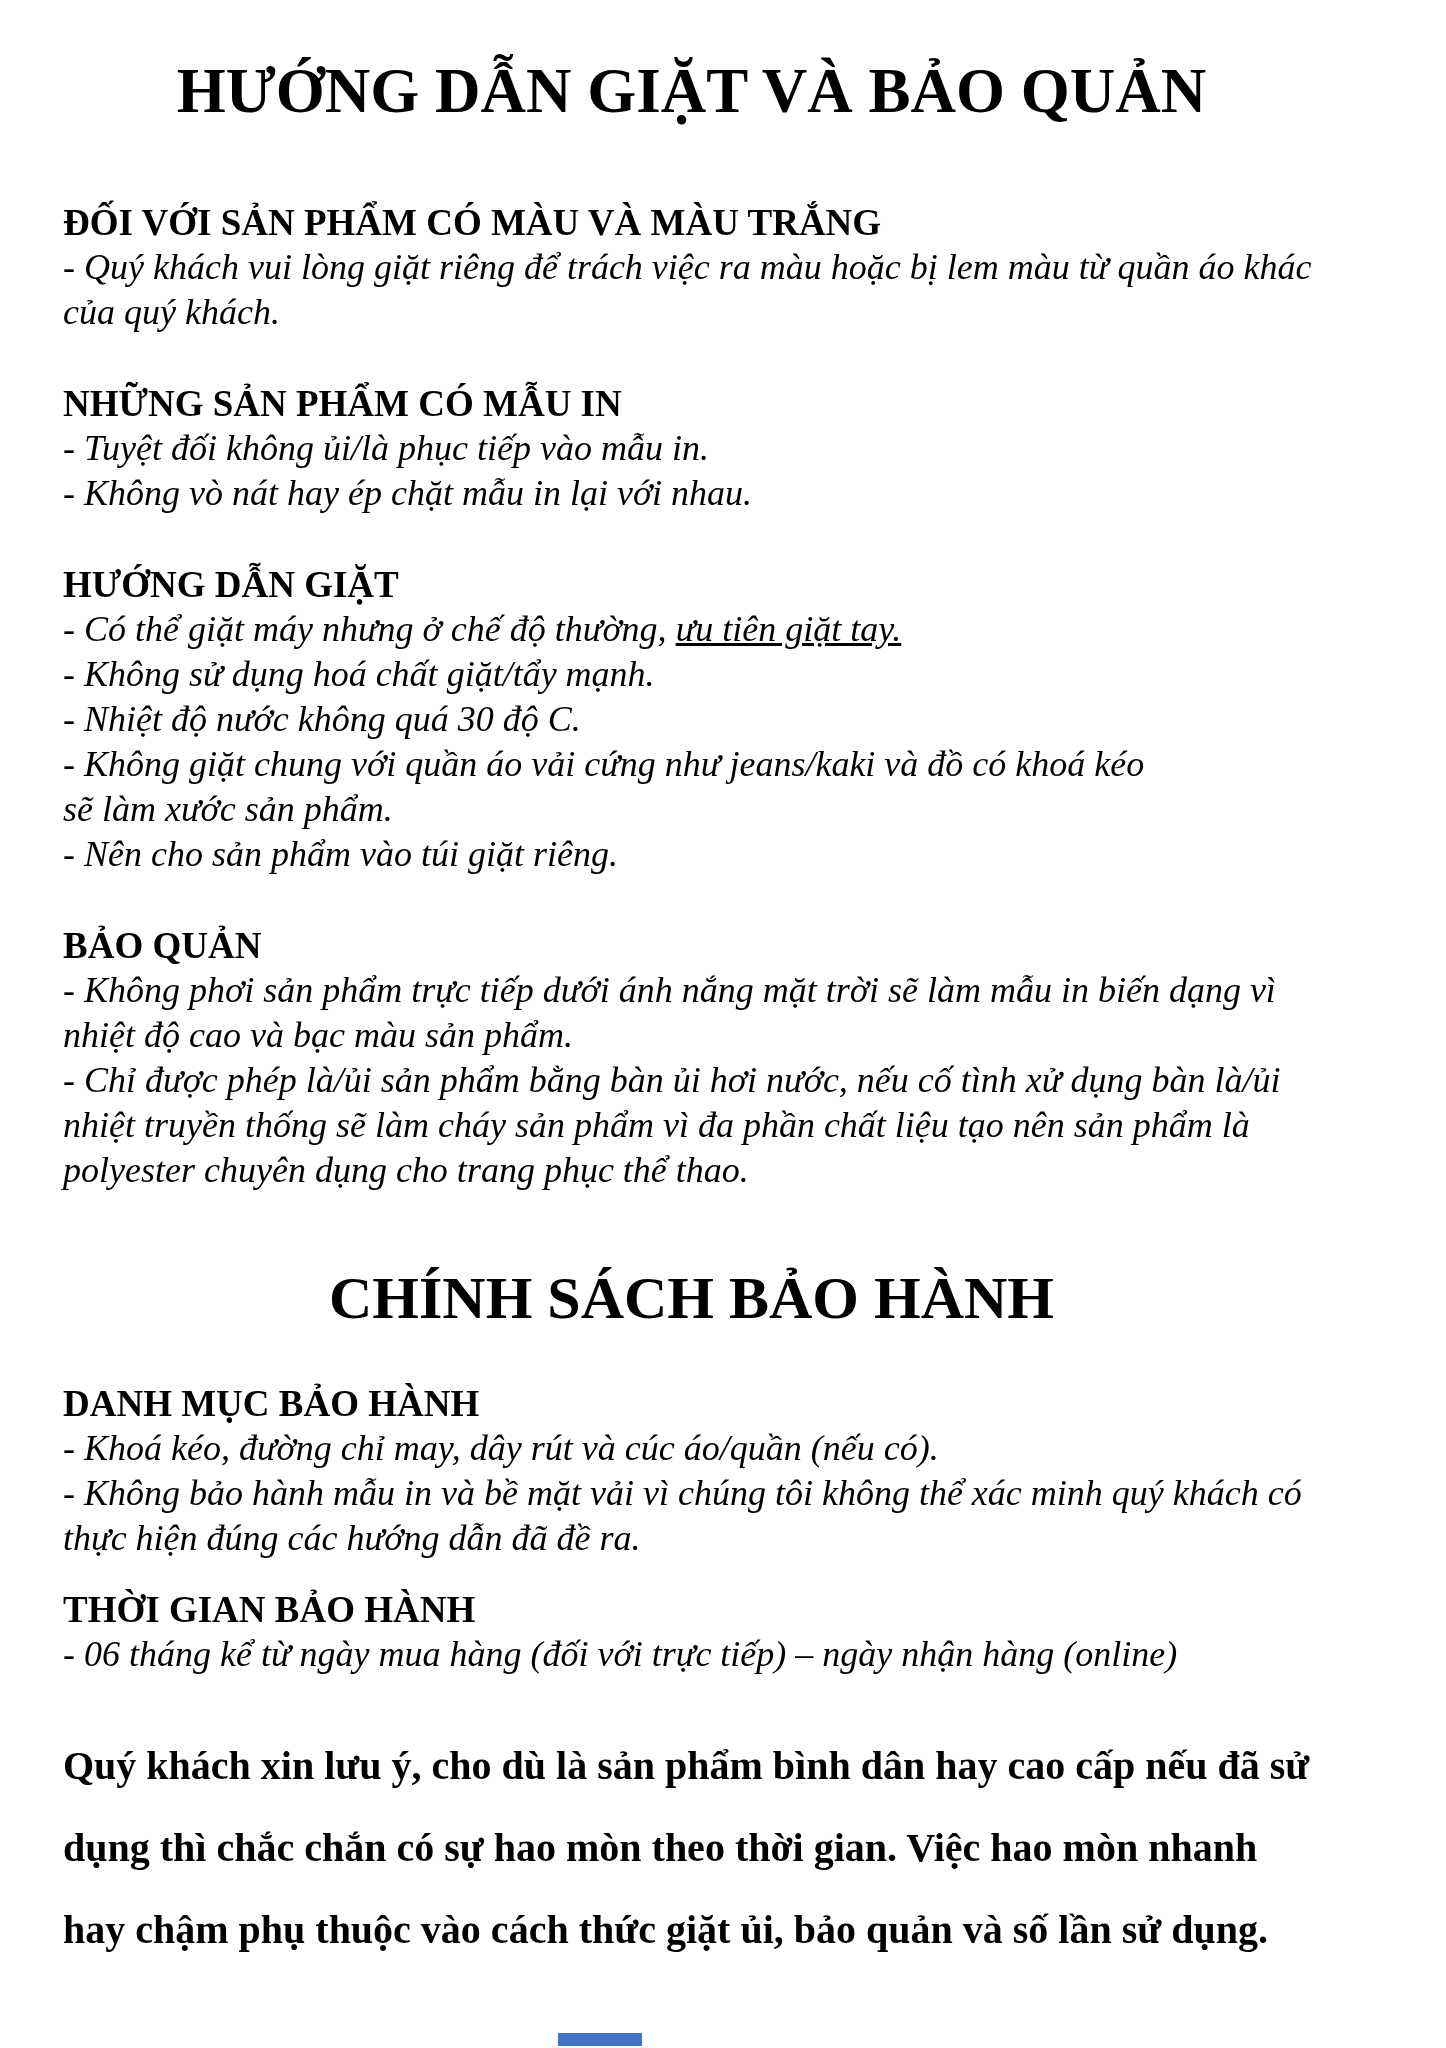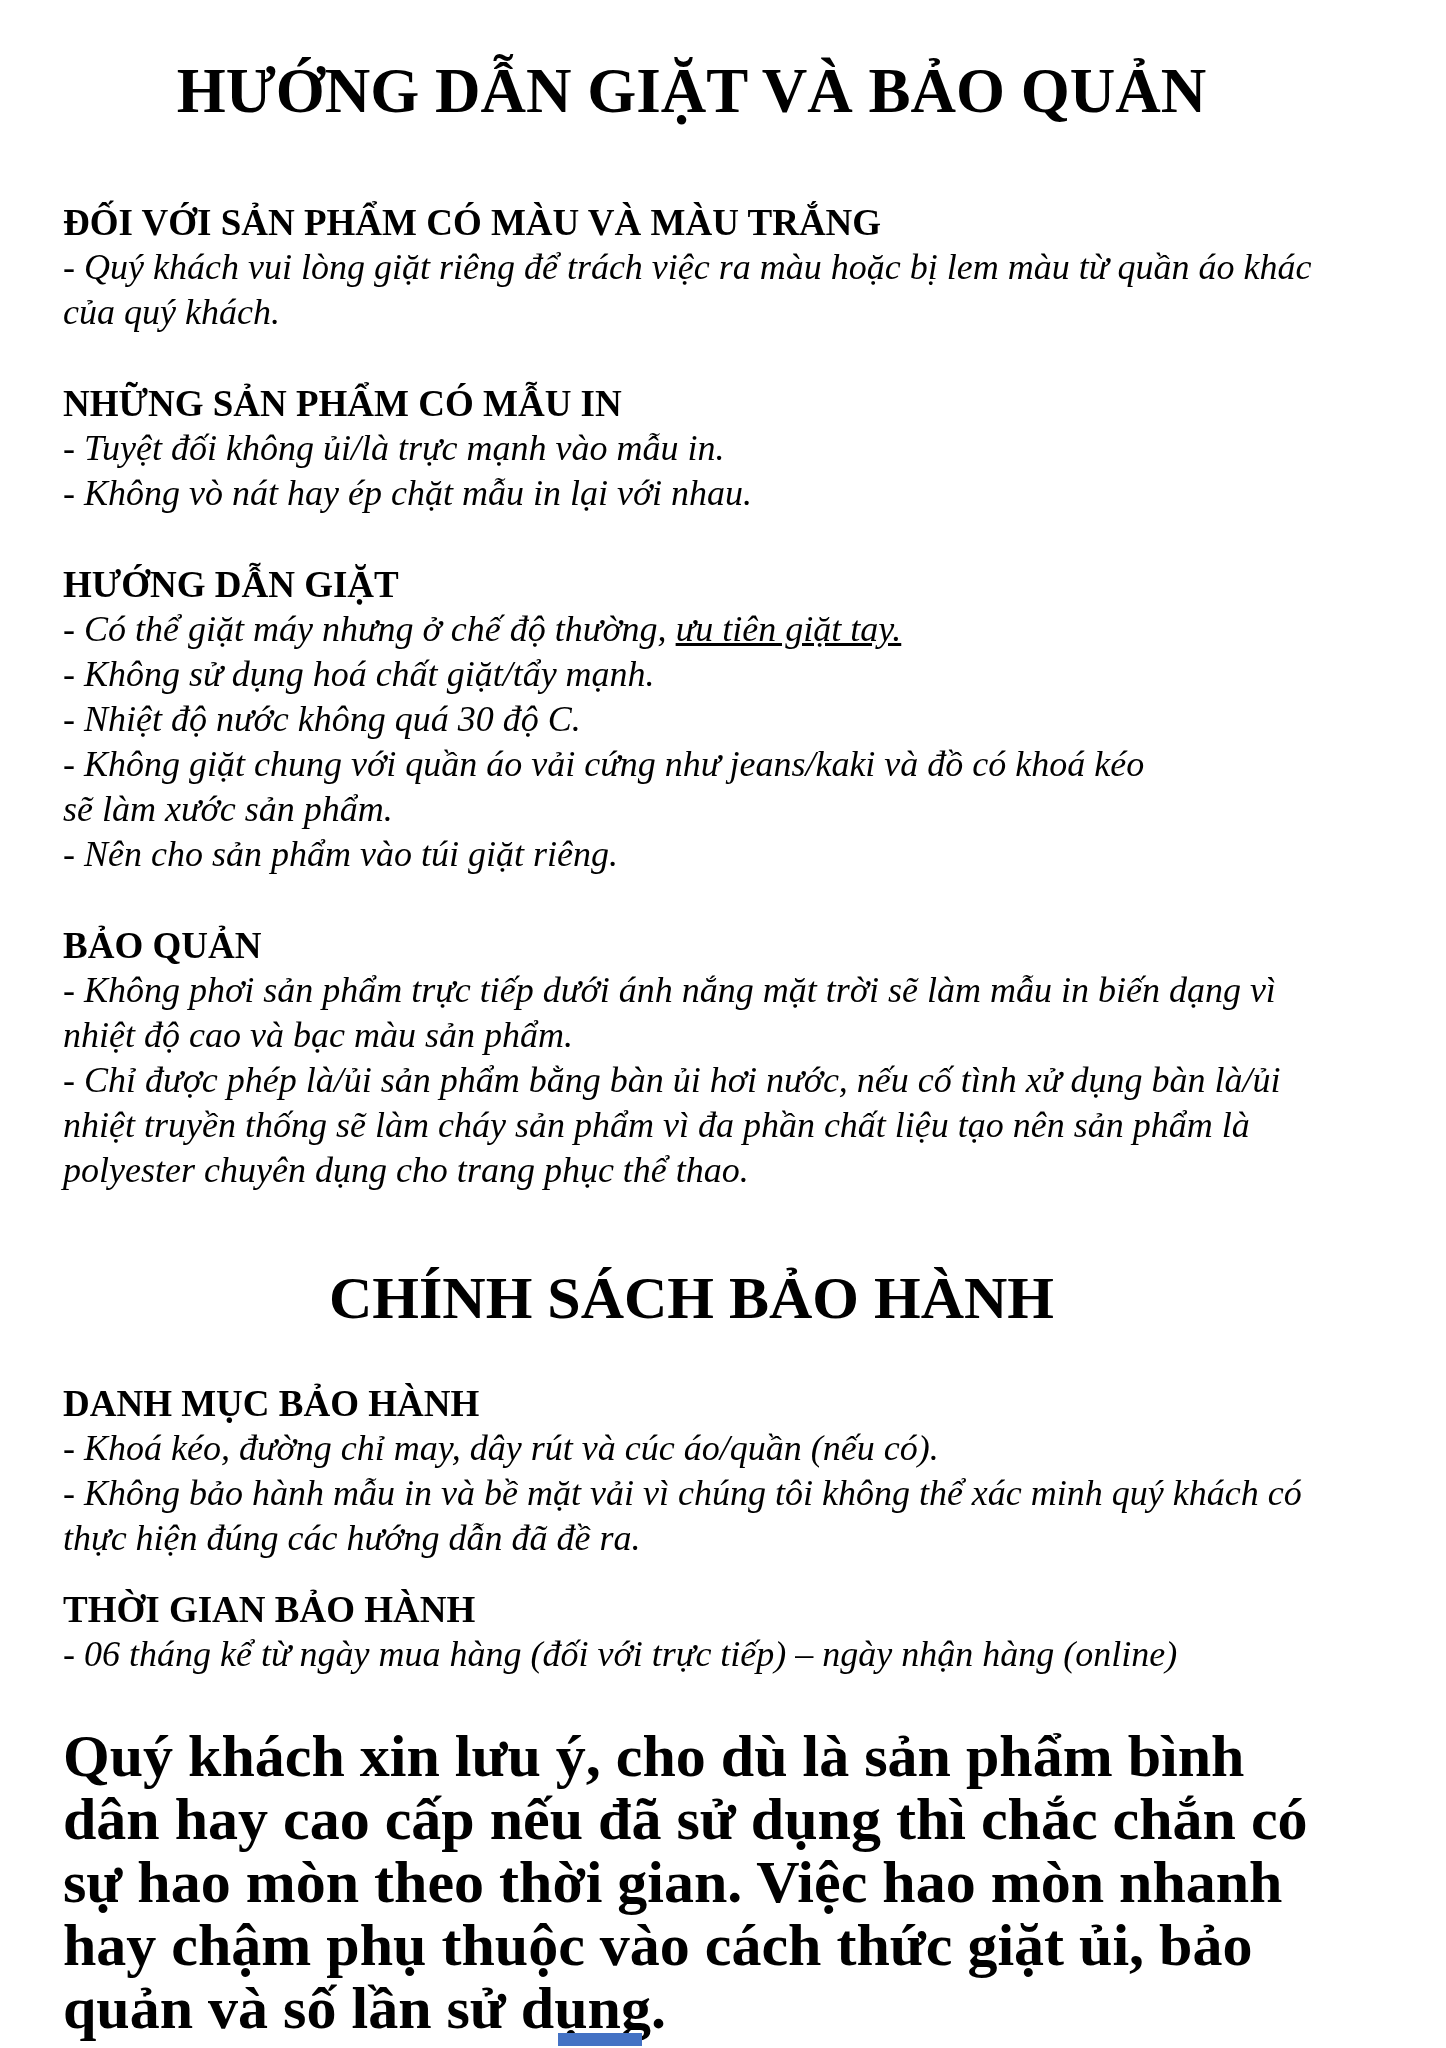--- a/index.html
+++ b/index.html
@@ -42,22 +42,22 @@
     margin: 0;
     font-size: 36px;
     line-height: 45px;
     max-width: 1337px;
     font-style: italic;
   }
   .mt-title-gap { margin-top: 72px; }
   .underlined { text-decoration: underline; }
   .final-note {
     margin: 48px 0 0 0;
-    font-size: 60px;
-    line-height: 63px;
+    font-size: 40px;
+    line-height: 82px;
     font-weight: bold;
     max-width: 1337px;
   }
   .footer-bar {
     position: absolute;
     left: 558px;
     top: 2033px;
     width: 84px;
     height: 13px;
     background: #4472c4;
@@ -70,21 +70,21 @@
 
   <h1 class="doc-title">HƯỚNG DẪN GIẶT VÀ BẢO QUẢN</h1>
 
   <section class="sec mt-title-gap">
     <h2 class="sec-heading">ĐỐI VỚI SẢN PHẨM CÓ MÀU VÀ MÀU TRẮNG</h2>
     <p class="sec-line">- Quý khách vui lòng giặt riêng để trách việc ra màu hoặc bị lem màu từ quần áo khác của quý khách.</p>
   </section>
 
   <section class="sec">
     <h2 class="sec-heading">NHỮNG SẢN PHẨM CÓ MẪU IN</h2>
-    <p class="sec-line">- Tuyệt đối không ủi/là trực mạnh vào mẫu in.</p>
+    <p class="sec-line">- Tuyệt đối không ủi/là phục tiếp vào mẫu in.</p>
     <p class="sec-line">- Không vò nát hay ép chặt mẫu in lại với nhau.</p>
   </section>
 
   <section class="sec">
     <h2 class="sec-heading">HƯỚNG DẪN GIẶT</h2>
     <p class="sec-line"><span>- Có thể giặt máy nhưng ở chế độ thường, </span><span class="underlined">ưu tiên giặt tay.</span></p>
     <p class="sec-line">- Không sử dụng hoá chất giặt/tẩy mạnh.</p>
     <p class="sec-line">- Nhiệt độ nước không quá 30 độ C.</p>
     <p class="sec-line">- Không giặt chung với quần áo vải cứng như jeans/kaki và đồ có khoá kéo</p>
     <p class="sec-line">sẽ làm xước sản phẩm.</p>

